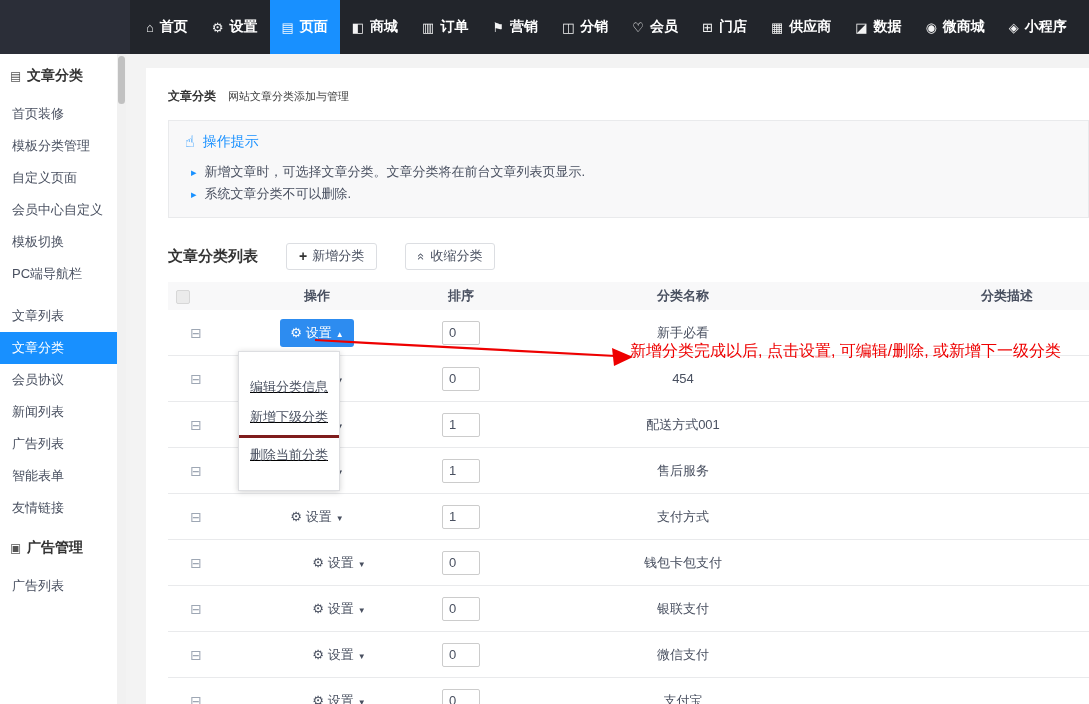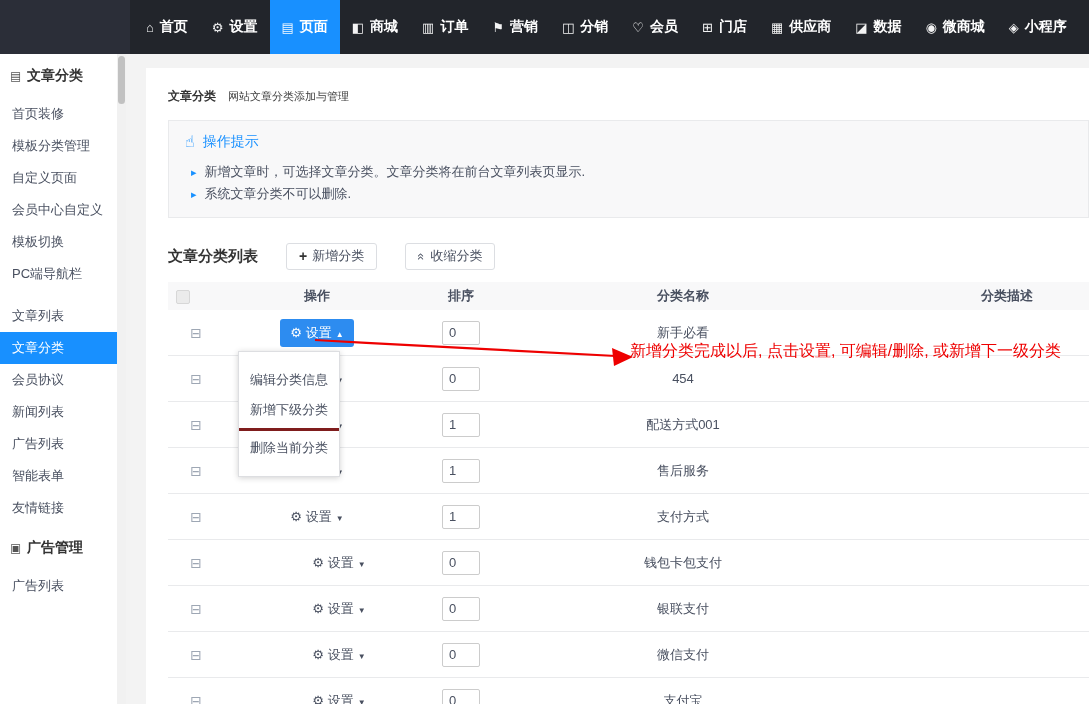--- a/index.html
+++ b/index.html
@@ -58,21 +58,21 @@
 .t-row{height:46px;border-bottom:1px solid #e9eaec;background:#fff;}
 .td{text-align:center;font-size:13px;color:#495060;}
 .expand{font-size:14px;color:#9ea7b4;cursor:pointer;}
 .op-btn{display:inline-flex;align-items:center;gap:4px;background:none;border:none;font-size:13px;color:#495060;padding:5px 10px;cursor:pointer;font-family:inherit;border-radius:3px;}
 .op-btn .gear{font-size:13px;line-height:1;}
 .op-btn .caret::after{content:"▼";font-size:8px;}
 .op-btn.open{background:#2d8cf0;color:#fff;}
 .op-btn.open .caret::after{content:"▲";}
 .t-row.child .op-btn{transform:translateX(22px);}
 .sort-input{display:block;width:38px;height:24px;margin:0 auto;border:1px solid #ccc;border-radius:2px;padding-left:6px;font-size:13px;color:#495060;font-family:inherit;background:#fff;}
-.dropdown{position:absolute;left:70px;top:41px;min-width:88px;width:max-content;background:#fff;border:1px solid #dddee1;box-shadow:0 1px 6px rgba(0,0,0,.18);z-index:10;padding:13px 0;}
+.dropdown{position:absolute;left:70px;top:41px;min-width:88px;width:max-content;background:#fff;border:1px solid #dddee1;box-shadow:0 1px 6px rgba(0,0,0,.18);z-index:10;padding:20px 0;text-decoration:underline;}
 .drop-item{padding:6px 11px;font-size:13px;color:#495060;cursor:pointer;white-space:nowrap;}
 .drop-item:last-child{border-top:3px solid #7f1d1d;margin-top:3px;padding-top:8px;}
 
 
 .arrow-overlay{position:absolute;left:0;top:0;z-index:30;pointer-events:none;}
 .annotation-text{position:absolute;left:504px;top:284px;width:458px;color:#ee0000;font-size:16px;line-height:25px;z-index:30;}
 </style>
 </head>
 <body>
 

